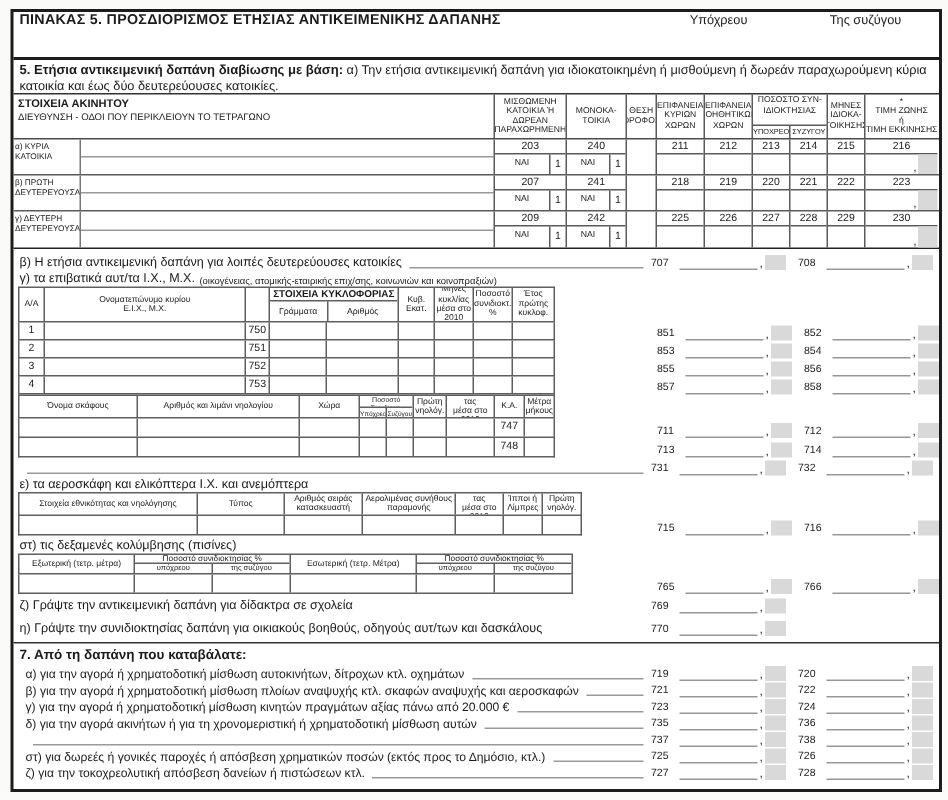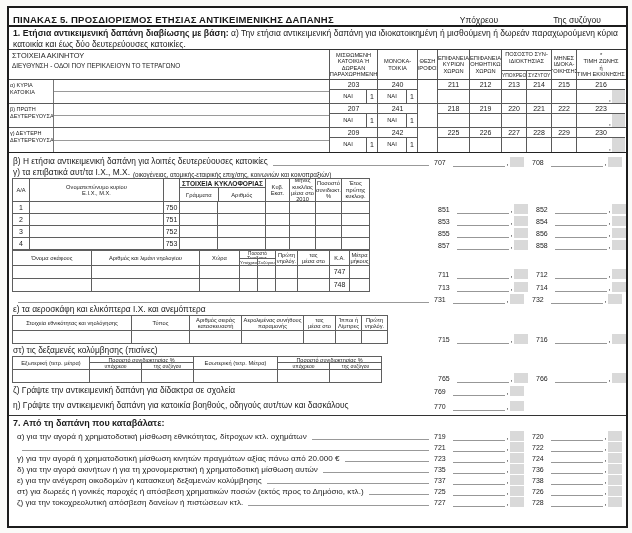--- a/index.html
+++ b/index.html
@@ -1,40 +1,40 @@
 <!DOCTYPE html>
 <html><head>
 <meta charset="utf-8">
 <style>
 *{margin:0;padding:0;box-sizing:border-box}
 html,body{width:632px;height:533px;background:#fafaf8;font-family:"Liberation Sans",sans-serif;color:#1b1b1b;overflow:hidden}
 .form{position:absolute;left:7px;top:6px;width:621px;height:522px;border:2px solid #1c1c1c;background:#fff}
 
-.titlebar{display:flex;align-items:flex-end;height:19px;border-bottom:2px solid #1c1c1c;padding:0 4px}
+.titlebar{display:flex;align-items:flex-start;height:32px;border-bottom:2px solid #1c1c1c;padding:0 4px}
 .title{font-weight:bold;font-size:9.5px;letter-spacing:.2px}
 .colheads{margin-left:auto;display:flex;width:188px;flex-shrink:0}
 .colheads span{width:90px;text-align:center;font-size:8.5px}
 .colheads span+span{margin-left:8px}
 
 .intro{font-size:8.5px;line-height:1.25;padding:1px 4px;border-bottom:1.5px solid #333;height:23px}
 .intro b{font-size:8.7px}
 
 .amts{margin-left:auto;display:flex;width:188px;flex-shrink:0;align-items:flex-end}
 .amt{display:flex;align-items:flex-end;width:90px;height:11px}
 .amt+.amt,.amt+.aspacer,.aspacer+.amt{margin-left:8px}
 .aspacer{width:90px}
 .acode{font-size:7px;line-height:8px;width:19px;flex-shrink:0}
 .aline{flex:1;border-bottom:1px solid #979797;height:100%}
 .acomma{font-size:8px;line-height:9px;width:5px;text-align:center}
 .acents{width:14px;height:10px;background:#d9d9d9;flex-shrink:0}
 
 .pt{border-bottom:1px solid #222;font-size:6px}
 .pt-h{display:flex;height:30px;border-bottom:1px solid #4a4a4a}
 .pt-hl{width:320px;padding:1px 3px}
-.pt-title{font-weight:normal;font-size:7.4px}
+.pt-title{font-weight:bold;font-size:7.4px}
 .pt-sub{font-size:6.4px;margin-top:2px}
 .hc{font-size:5.7px;text-align:center;white-space:pre-line;line-height:1.12;display:flex;align-items:center;justify-content:center;border-left:1px solid #5a5a5a;overflow:hidden}
 .w-rent{width:48px}.w-det{width:40px}.w-pos{width:20px}.w-s{width:32px}.w-p{width:25px}.w-zn{width:49px}
 .pt-own{width:50px;display:flex;flex-direction:column;border-left:1px solid #5a5a5a}
 .pt-own .ot{flex:1;font-size:5.7px;text-align:center;white-space:pre-line;line-height:1.15;padding-top:1px}
 .pt-own .ob{display:flex;height:9px;border-top:1px solid #5a5a5a}
 .pt-own .ob span{width:25px;font-size:4.9px;text-align:center;line-height:9px;overflow:hidden}
 .pt-own .ob span+span{border-left:1px solid #5a5a5a}
 .pt-r{display:flex;height:24px;border-bottom:1px solid #5a5a5a}
 .pt-r:last-child{border-bottom:none}
@@ -102,21 +102,21 @@
 <div class="form">
 
   <div class="titlebar">
     <div class="title">ΠΙΝΑΚΑΣ 5. ΠΡΟΣΔΙΟΡΙΣΜΟΣ ΕΤΗΣΙΑΣ ΑΝΤΙΚΕΙΜΕΝΙΚΗΣ ΔΑΠΑΝΗΣ</div>
     <div class="colheads">
       <span>Υπόχρεου</span>
       <span>Της συζύγου</span>
     </div>
   </div>
 
-  <div class="intro"><b>1. Ετήσια αντικειμενική δαπάνη διαβίωσης με βάση:</b> <span>α) Την ετήσια αντικειμενική δαπάνη για ιδιοκατοικημένη ή μισθούμενη ή δωρεάν παραχωρούμενη κύρια κατοικία και έως δύο δευτερεύουσες κατοικίες.</span></div>
+  <div class="intro"><b>5. Ετήσια αντικειμενική δαπάνη διαβίωσης με βάση:</b> <span>α) Την ετήσια αντικειμενική δαπάνη για ιδιοκατοικημένη ή μισθούμενη ή δωρεάν παραχωρούμενη κύρια κατοικία και έως δύο δευτερεύουσες κατοικίες.</span></div>
 
   <div class="pt">
     <div class="pt-h">
       <div class="pt-hl">
         <div class="pt-title">ΣΤΟΙΧΕΙΑ ΑΚΙΝΗΤΟΥ</div>
         <div class="pt-sub">ΔΙΕΥΘΥΝΣΗ - ΟΔΟΙ ΠΟΥ ΠΕΡΙΚΛΕΙΟΥΝ ΤΟ ΤΕΤΡΑΓΩΝΟ</div>
       </div>
       <div class="hc w-rent">ΜΙΣΘΩΜΕΝΗ
 ΚΑΤΟΙΚΙΑ Ή
 ΔΩΡΕΑΝ
@@ -691,55 +691,56 @@
           <span class="acode">769</span>
           <span class="aline"></span>
           <span class="acomma">,</span>
           <span class="acents"></span>
         </div>
         <div class="aspacer"></div>
       </div>
   </div>
 
   <div class="trow h15">
-    <span class="tlabel">η) Γράψτε την αντικειμενική δαπάνη για κατοικία βοηθούς, οδηγούς αυτ/των και δασκάλους</span>
+    <span class="tlabel">η) Γράψτε την συνιδιοκτησίας δαπάνη για οικιακούς βοηθούς, οδηγούς αυτ/των και δασκάλους</span>
     <span class="tgap"></span>
     <div class="amts">
         <div class="amt">
           <span class="acode">770</span>
           <span class="aline"></span>
           <span class="acomma">,</span>
           <span class="acents"></span>
         </div>
         <div class="aspacer"></div>
       </div>
   </div>
 
   <div class="s2">
     <div class="s2title">7. Από τη δαπάνη που καταβάλατε:</div>
 
     <div class="s2row">
-      <span class="tlabel">α) για την αγορά ή χρηματοδοτική μίσθωση εθνικότητας, δίτροχων κτλ. οχημάτων</span>
+      <span class="tlabel">α) για την αγορά ή χρηματοδοτική μίσθωση αυτοκινήτων, δίτροχων κτλ. οχημάτων</span>
       <span class="tfill"></span>
       <div class="amts">
           <div class="amt">
             <span class="acode">719</span>
             <span class="aline"></span>
             <span class="acomma">,</span>
             <span class="acents"></span>
           </div>
           <div class="amt">
             <span class="acode">720</span>
             <span class="aline"></span>
             <span class="acomma">,</span>
             <span class="acents"></span>
           </div>
         </div>
     </div>
     <div class="s2row">
+      <span class="tlabel">β) για την αγορά ή χρηματοδοτική μίσθωση πλοίων αναψυχής κτλ. σκαφών αναψυχής και αεροσκαφών</span>
       <span class="tfill"></span>
       <div class="amts">
           <div class="amt">
             <span class="acode">721</span>
             <span class="aline"></span>
             <span class="acomma">,</span>
             <span class="acents"></span>
           </div>
           <div class="amt">
             <span class="acode">722</span>
@@ -779,21 +780,20 @@
           </div>
           <div class="amt">
             <span class="acode">736</span>
             <span class="aline"></span>
             <span class="acomma">,</span>
             <span class="acents"></span>
           </div>
         </div>
     </div>
     <div class="s2row">
-      <span class="tlabel">ε) για την ανέγερση οικοδομών ή κατασκευή δεξαμενών κολύμβησης</span>
       <span class="tfill"></span>
       <div class="amts">
           <div class="amt">
             <span class="acode">737</span>
             <span class="aline"></span>
             <span class="acomma">,</span>
             <span class="acents"></span>
           </div>
           <div class="amt">
             <span class="acode">738</span>

